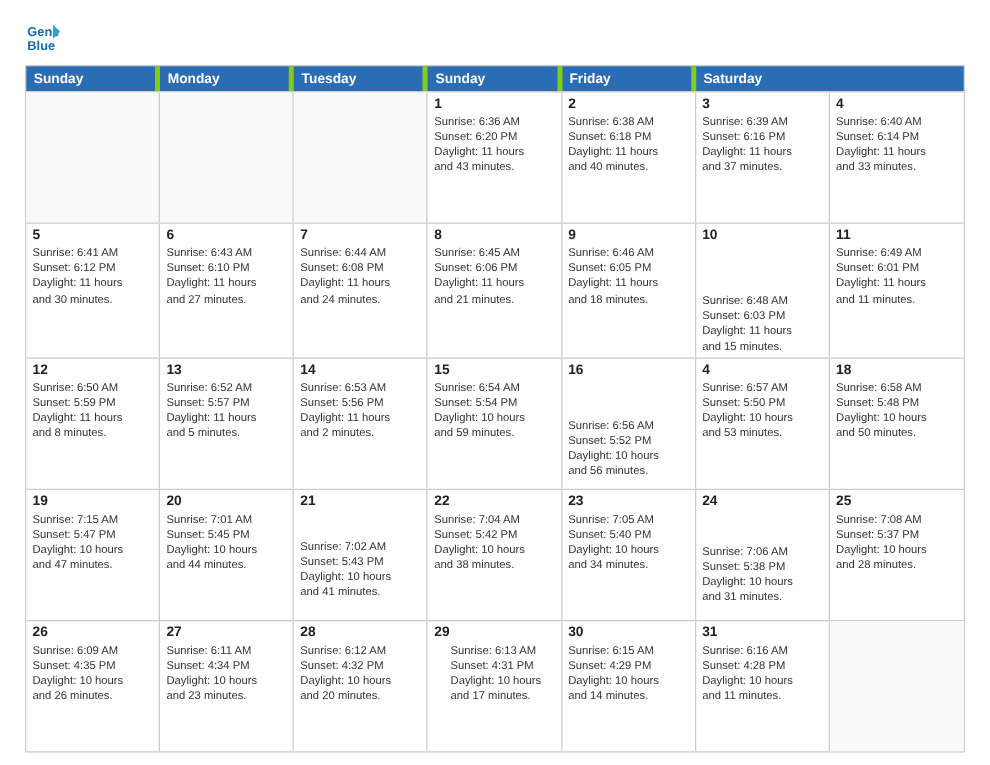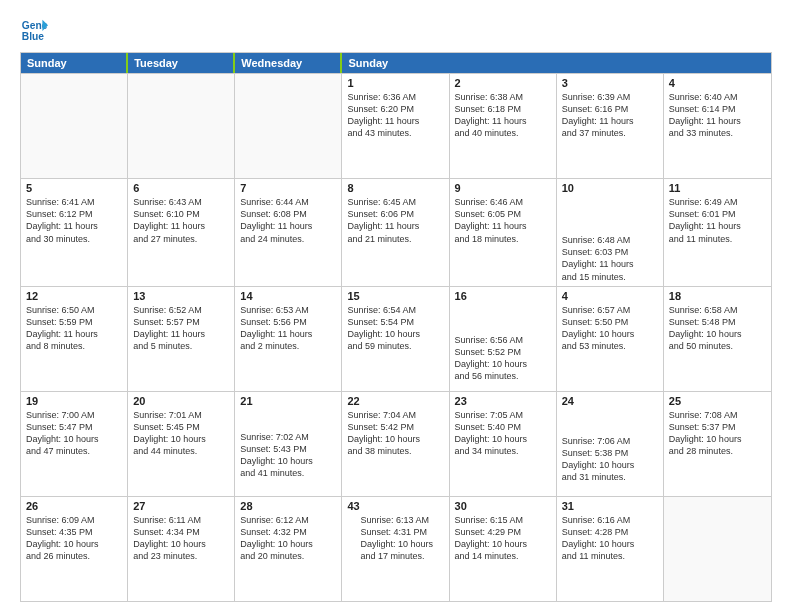--- a/index.html
+++ b/index.html
@@ -54,21 +54,21 @@
       display: grid;
       grid-template-columns: repeat(7, 1fr);
       background: #2a6db5;
     }
     .cal-header-cell {
       color: #fff;
       font-size: 11px;
       font-weight: bold;
       padding: 4px 6px;
       text-align: left;
-      border-right: 2px solid #84cc16;
+      border-right: 4px solid #84cc16;
     }
     .cal-header-cell:last-child { border-right: none; }
     .cal-body {
       flex: 1;
       display: flex;
       flex-direction: column;
     }
     .cal-row {
       display: grid;
       grid-template-columns: repeat(7, 1fr);
@@ -115,23 +115,25 @@
     </div>
     <div class="title-block">
       <div class="month-title"></div>
       <div class="location"></div>
     </div>
   </div>
 
   <div class="calendar">
     <div class="cal-header">
     <div class="cal-header-cell">Sunday</div>
+        <div class="cal-header-cell">Monday</div>
         <div class="cal-header-cell">Tuesday</div>
-        <div class="cal-header-cell">Wednesday</div>
         <div class="cal-header-cell">Sunday</div>
+        <div class="cal-header-cell">Friday</div>
+        <div class="cal-header-cell">Saturday</div>
       </div>
     <div class="cal-body">
     <div class="cal-row">
           <div class="cal-cell empty"></div>
           <div class="cal-cell empty"></div>
           <div class="cal-cell empty"></div>
           <div class="cal-cell">
             <div class="day-num">1</div>
             <div class="cell-text" style="white-space: pre-line;">Sunrise: 6:36 AM
 Sunset: 6:20 PM
@@ -258,21 +260,21 @@
             <div class="day-num">18</div>
             <div class="cell-text" style="white-space: pre-line;">Sunrise: 6:58 AM
 Sunset: 5:48 PM
 Daylight: 10 hours
 and 50 minutes.</div>
           </div>
         </div>
         <div class="cal-row">
           <div class="cal-cell">
             <div class="day-num">19</div>
-            <div class="cell-text" style="white-space: pre-line;">Sunrise: 7:00 AM
+            <div class="cell-text" style="white-space: pre-line;">Sunrise: 7:15 AM
 Sunset: 5:47 PM
 Daylight: 10 hours
 and 47 minutes.</div>
           </div>
           <div class="cal-cell">
             <div class="day-num">20</div>
             <div class="cell-text" style="white-space: pre-line;">Sunrise: 7:01 AM
 Sunset: 5:45 PM
 Daylight: 10 hours
 and 44 minutes.</div>
@@ -329,21 +331,21 @@
 and 23 minutes.</div>
           </div>
           <div class="cal-cell">
             <div class="day-num">28</div>
             <div class="cell-text" style="white-space: pre-line;">Sunrise: 6:12 AM
 Sunset: 4:32 PM
 Daylight: 10 hours
 and 20 minutes.</div>
           </div>
           <div class="cal-cell">
-            <div class="day-num">43</div>
+            <div class="day-num">29</div>
             <div class="cell-text" style="white-space: pre-line; margin-left: 13px;">Sunrise: 6:13 AM
 Sunset: 4:31 PM
 Daylight: 10 hours
 and 17 minutes.</div>
           </div>
           <div class="cal-cell">
             <div class="day-num">30</div>
             <div class="cell-text" style="white-space: pre-line;">Sunrise: 6:15 AM
 Sunset: 4:29 PM
 Daylight: 10 hours

